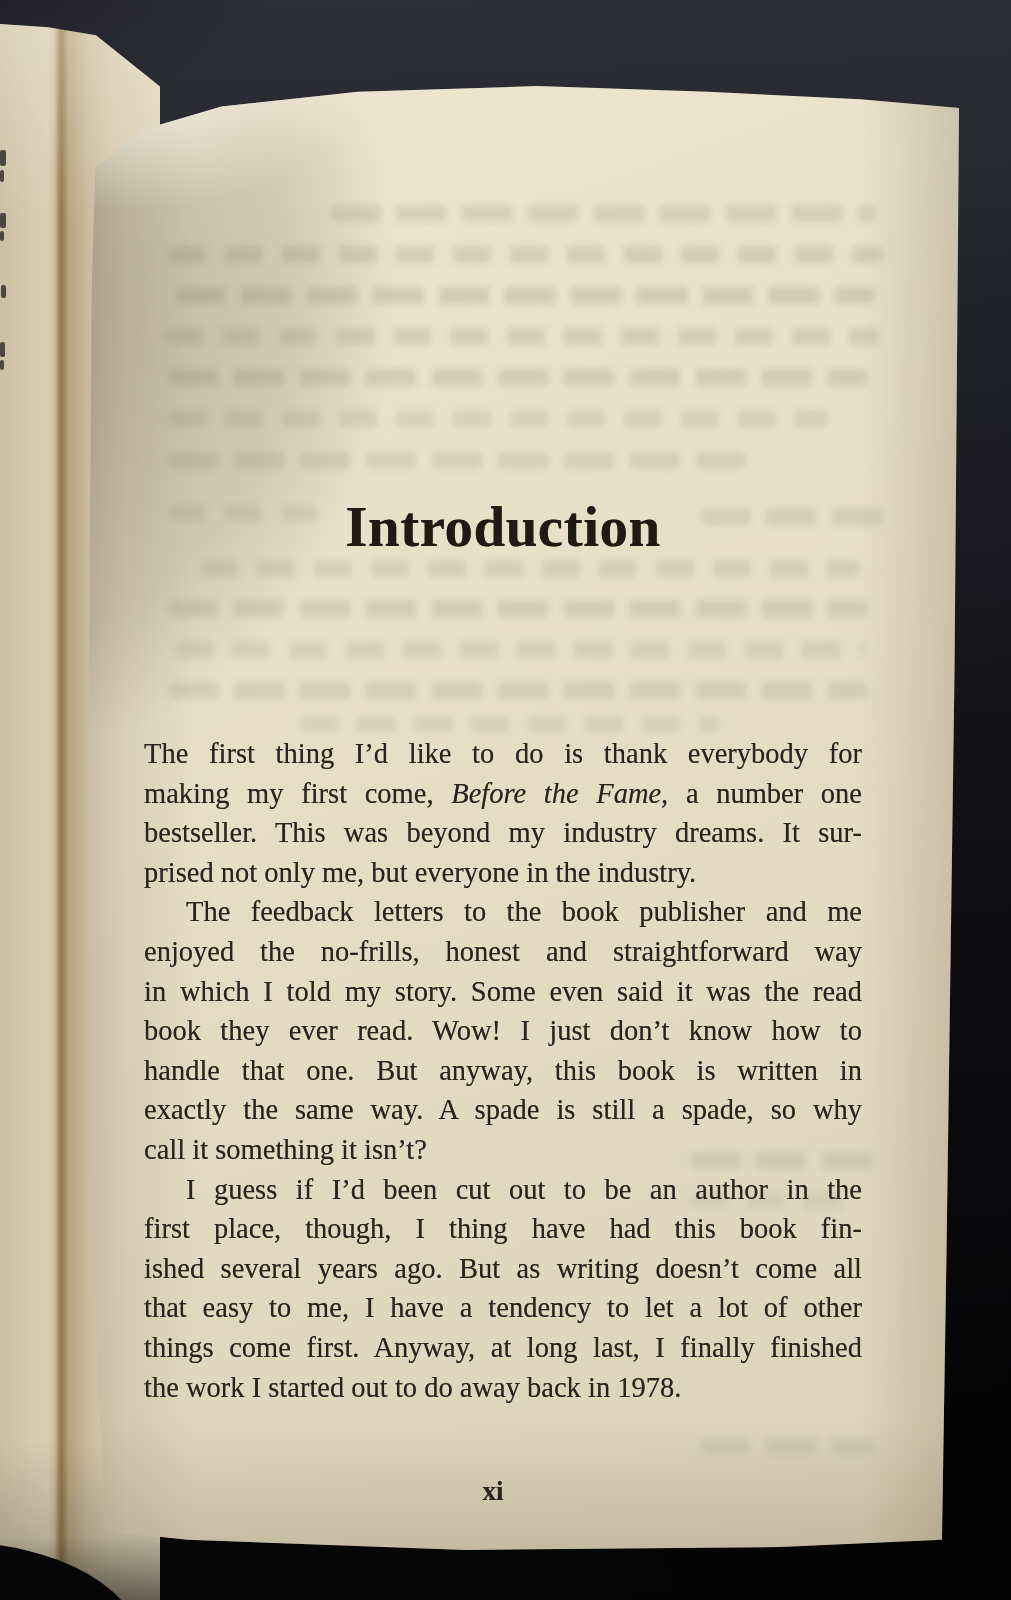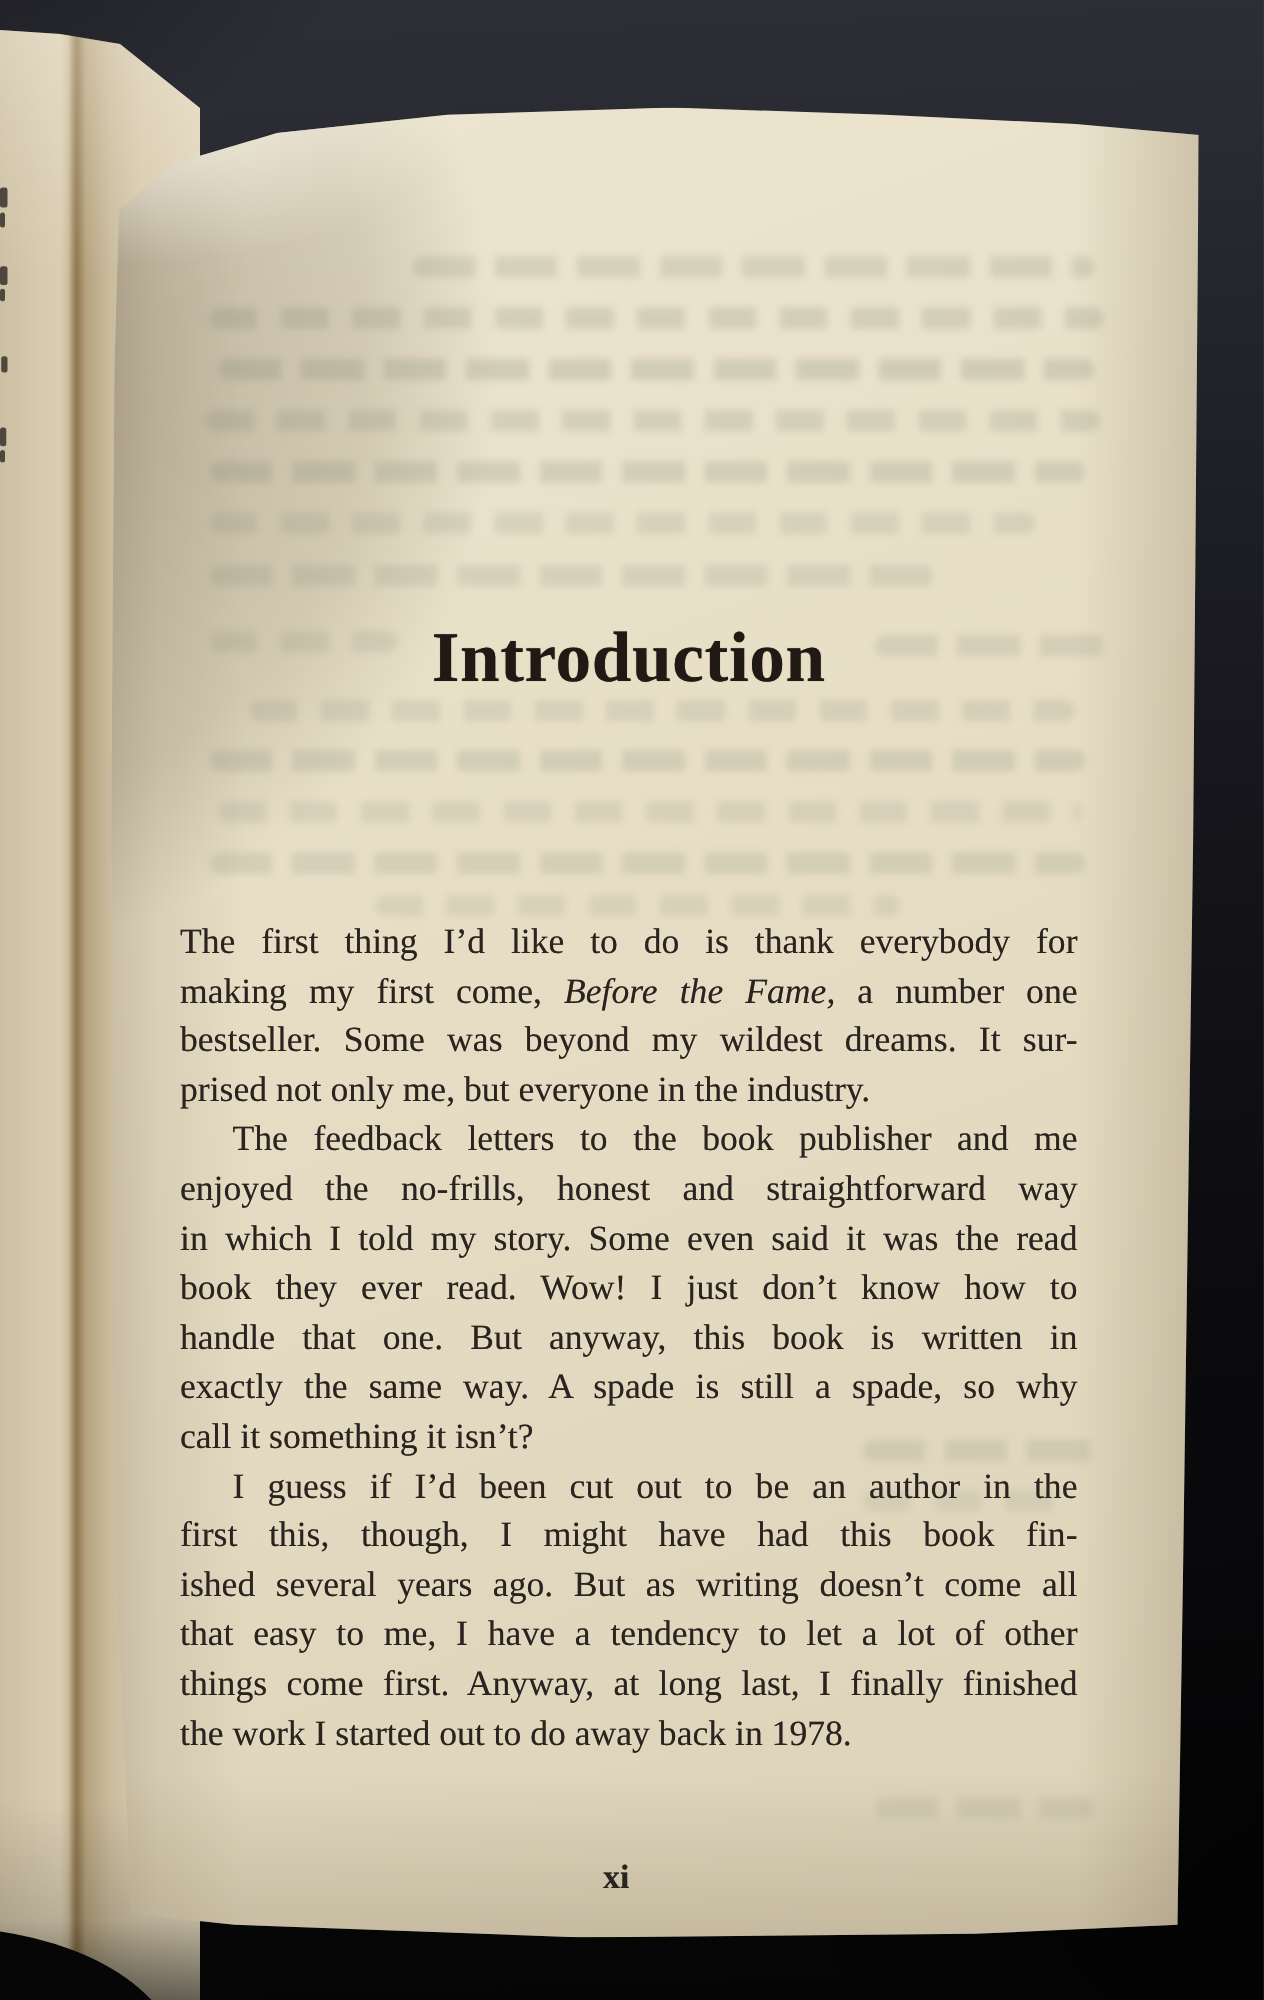--- a/index.html
+++ b/index.html
@@ -90,21 +90,20 @@
     text-shadow:0 0 0.5px rgba(42,35,31,0.55);
   }
   .line{text-align:justify;text-align-last:justify;white-space:normal;}
   .line.last{text-align-last:left;}
   .line.indent{text-indent:42px;}
   .it{font-style:italic;}
   .page-number{
     position:absolute;left:72px;width:718px;top:1390px;
     text-align:center;font-size:27px;font-weight:700;color:#2a231f;
     text-shadow:0 0 0.5px rgba(42,35,31,0.6);
-    margin-top:10px;
   }
 </style>
 </head>
 <body>
 
 <div class="backdrop"></div>
 
 <div class="facing-edge">
   <div class="edge-sheen"></div>
 </div>
@@ -135,31 +134,31 @@
   <div class="ghost" style="top:596px;left:106px;width:700px;opacity:.5;"></div>
   <div class="ghost alt" style="top:630px;left:238px;width:420px;opacity:.45;"></div>
   <div class="ghost" style="top:1066px;left:628px;width:195px;opacity:.45;"></div>
   <div class="ghost alt" style="top:1106px;left:628px;width:170px;opacity:.4;"></div>
   <div class="ghost" style="top:1352px;left:638px;width:175px;opacity:.38;"></div>
 
   <div class="chapter-title">Introduction</div>
   <div class="body-text">
       <div class="line"><span>The first thing I’d like to do is thank everybody for</span></div>
       <div class="line"><span>making my first come, </span><span class="it">Before the Fame,</span><span> a number one</span></div>
-      <div class="line"><span>bestseller. Some was beyond my wildest dreams. It sur-</span></div>
+      <div class="line"><span>bestseller. This was beyond my industry dreams. It sur-</span></div>
       <div class="line last"><span>prised not only me, but everyone in the industry.</span></div>
       <div class="line indent"><span>The feedback letters to the book publisher and me</span></div>
       <div class="line"><span>enjoyed the no-frills, honest and straightforward way</span></div>
       <div class="line"><span>in which I told my story. Some even said it was the read</span></div>
       <div class="line"><span>book they ever read. Wow! I just don’t know how to</span></div>
       <div class="line"><span>handle that one. But anyway, this book is written in</span></div>
       <div class="line"><span>exactly the same way. A spade is still a spade, so why</span></div>
       <div class="line last"><span>call it something it isn’t?</span></div>
       <div class="line indent"><span>I guess if I’d been cut out to be an author in the</span></div>
-      <div class="line"><span>first this, though, I might have had this book fin-</span></div>
+      <div class="line"><span>first place, though, I thing have had this book fin-</span></div>
       <div class="line"><span>ished several years ago. But as writing doesn’t come all</span></div>
       <div class="line"><span>that easy to me, I have a tendency to let a lot of other</span></div>
       <div class="line"><span>things come first. Anyway, at long last, I finally finished</span></div>
       <div class="line last"><span>the work I started out to do away back in 1978.</span></div>
     </div>
   <div class="page-number">xi</div>
 </div>
 
 <div class="bottom-left-shadow"></div>
 

